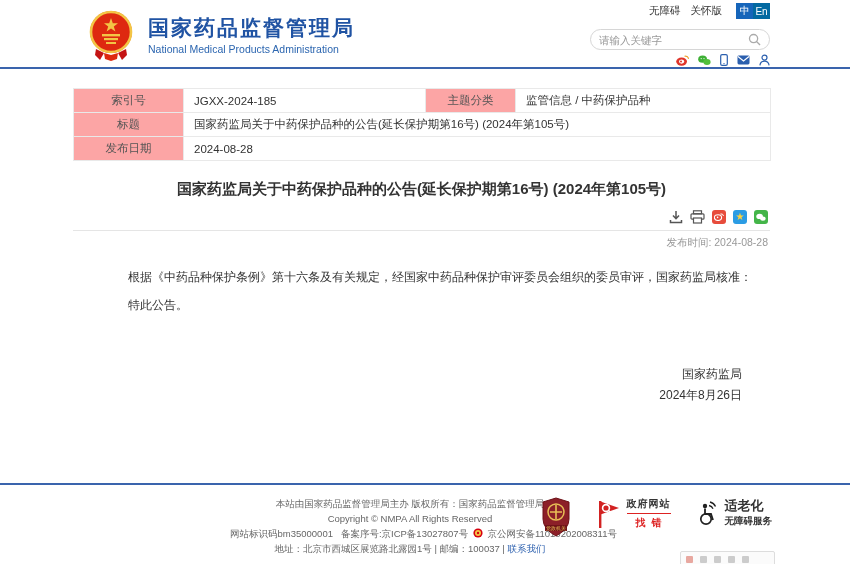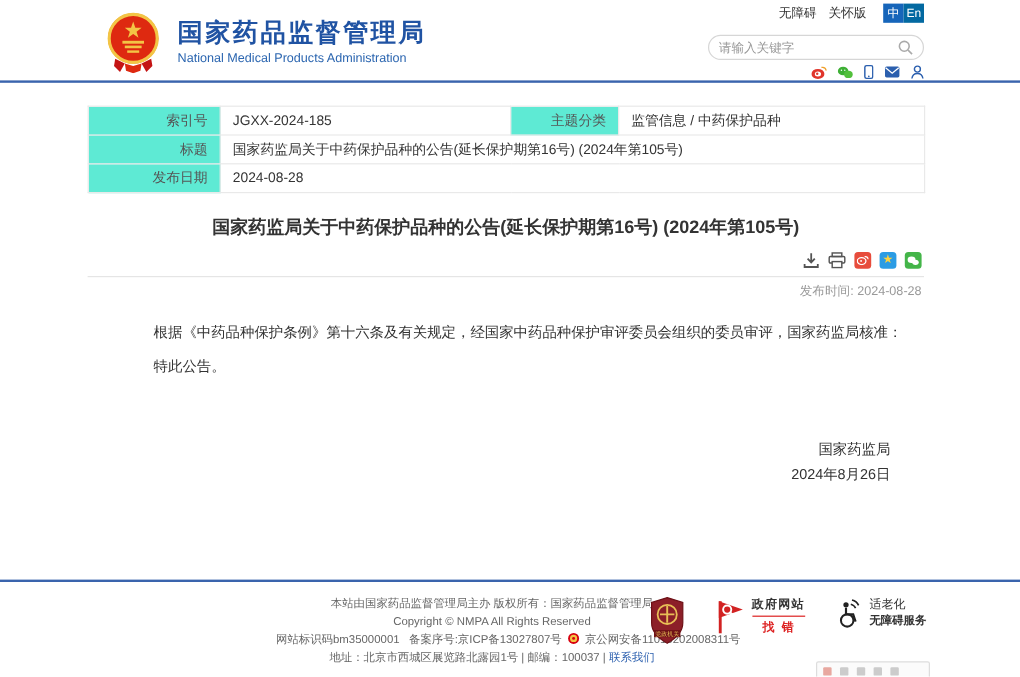--- a/index.html
+++ b/index.html
@@ -29,21 +29,21 @@
 
   .social-row { margin-top:4px; display:flex; justify-content:flex-end; gap:9px; align-items:center; }
   .social-row svg { display:block; cursor:pointer; }
 
   .blue-line { position:absolute; top:67px; left:0; width:100%; height:2px; background:#3a64ad; }
 
   
   .content { position:absolute; left:73px; top:88px; width:697px; }
   table.info { width:697px; border-collapse:collapse; table-layout:fixed; }
   table.info td { border:1px solid #e9e9e9; height:24px; font-size:11.5px; padding:0 10px; }
-  td.lab { background:#5eead4; color:#555; text-align:right; padding:0; }
+  td.lab { background:#fca5a5; color:#555; text-align:center; padding:0; }
   td.val { background:#fff; color:#333; }
   .c1 { width:110px; } .c2 { width:242px; } .c3 { width:90px; } .c4 { width:255px; }
 
   
   .article-title { margin-top:19px; text-align:center; font-size:15px; font-weight:600; color:#333; }
   .tools-row { margin-top:11px; display:flex; justify-content:flex-end; align-items:center; gap:7px; padding-right:2px; }
   .tools-row svg, .share-badge { display:block; cursor:pointer; }
   .share-badge { width:14px; height:14px; border-radius:3px; display:flex; align-items:center; justify-content:center; }
   .badge-weibo { background:#e74c3c; }
   .badge-qzone { background:#2b9ce4; color:#ffd23c; font-size:10px; line-height:1; }
@@ -62,21 +62,21 @@
   .footer-text .row { white-space:nowrap; }
   .police-icon { display:inline-block; vertical-align:-1px; margin:0 2px; }
   .footer-link { color:#2b5fae; cursor:pointer; }
   .footer-badges { position:absolute; right:78px; top:12px; display:flex; align-items:flex-start; gap:26px; }
   .badge-block { display:flex; align-items:center; gap:6px; cursor:pointer; }
   .zc-text { display:flex; flex-direction:column; align-items:center; }
   .zc-top { font-size:10px; font-weight:bold; color:#333; letter-spacing:1px; }
   .zc-divider { width:100%; height:1px; background:#d22; margin:2px 0; }
   .zc-bottom { font-size:10px; font-weight:bold; color:#d22; letter-spacing:6px; padding-left:6px;text-align:right; }
   .sl-text { display:flex; flex-direction:column; }
-  .sl-top { font-size:10px; color:#333; font-weight:normal; }
+  .sl-top { font-size:13px; color:#333; font-weight:bold; }
   .sl-bottom { font-size:9.5px; color:#333; font-weight:bold; }
 
   
   .mini-widget { position:absolute; right:75px; top:551px; width:95px; height:16px; border:1px solid #ddd; background:#fbfbfb; border-radius:2px; display:flex; align-items:center; gap:7px; padding:0 5px; cursor:pointer; }
   .mini-dot { width:7px; height:7px; background:#ccc; border-radius:1px; }
   .mini-dot.first { background:#e8a8a0; }
 </style>
 </head>
 <body>
 

